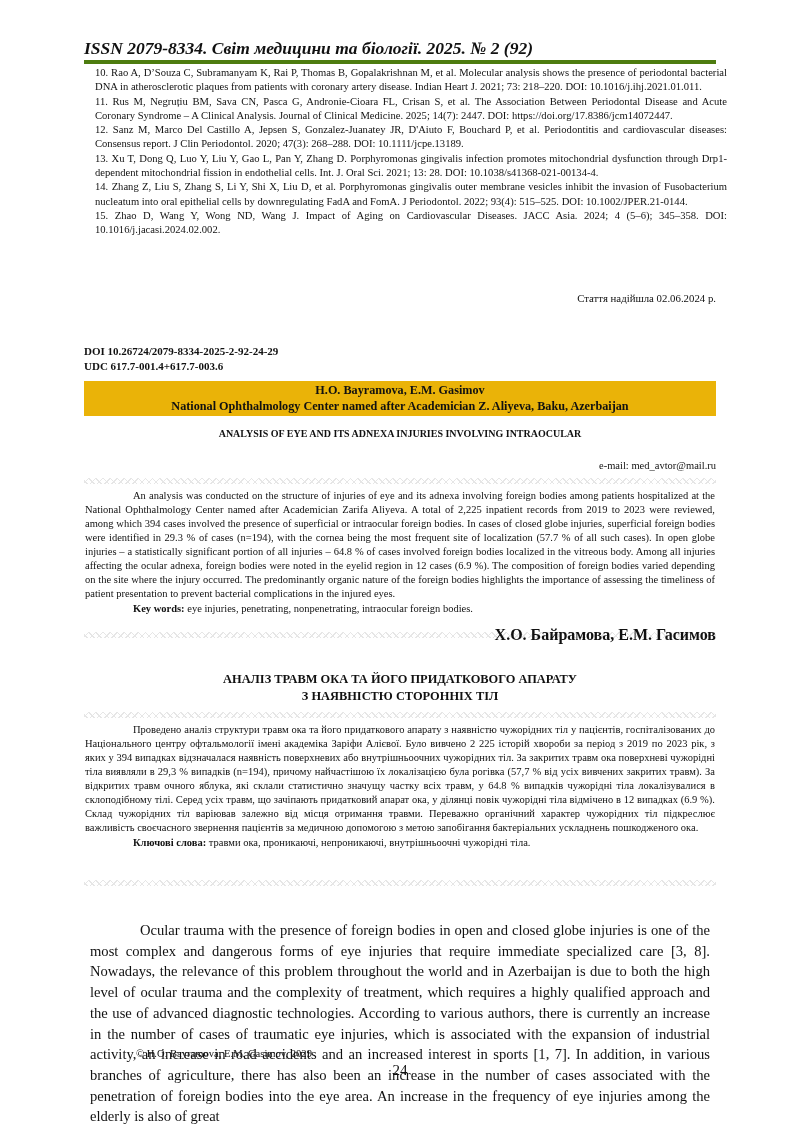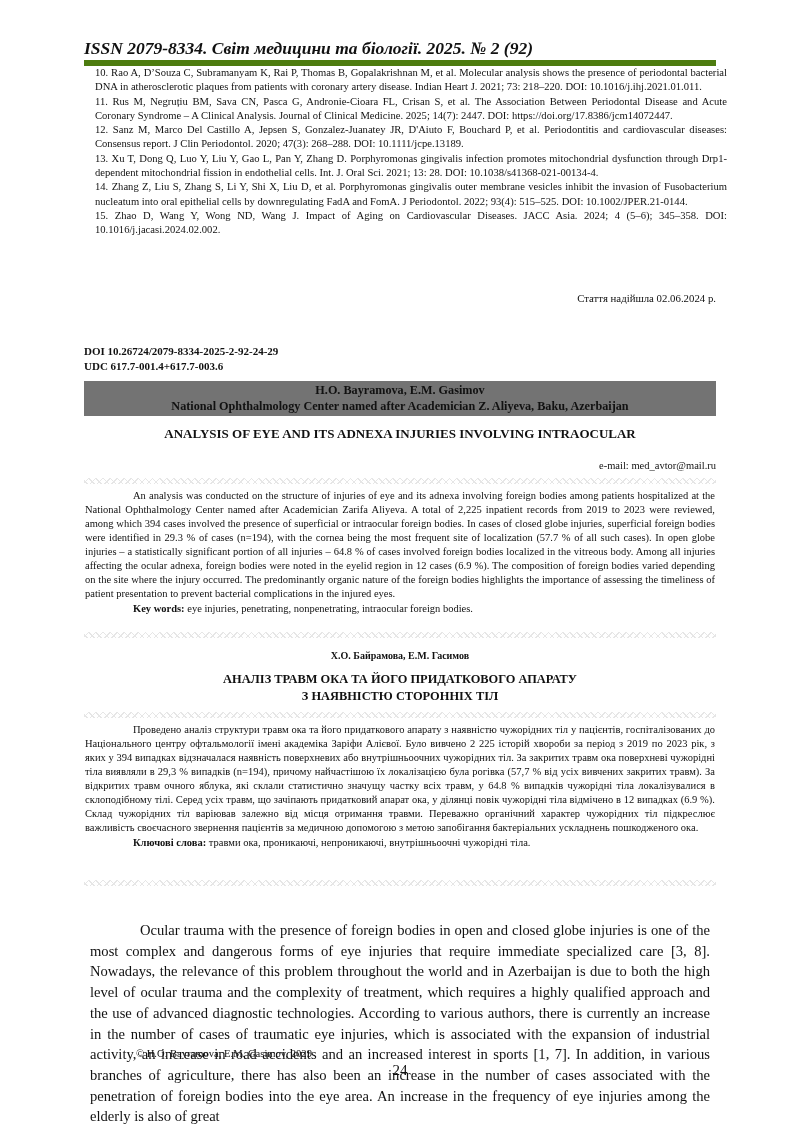--- a/index.html
+++ b/index.html
@@ -1,41 +1,41 @@
 <!DOCTYPE html>
 <html><head>
 <meta charset="utf-8">
 <style>
   html, body { margin: 0; padding: 0; background: #ffffff; }
   body { width: 800px; height: 1131px; position: relative; overflow: hidden;
          font-family: "Liberation Serif", serif; color: #111; }
   .page { position: absolute; left: 84px; top: 0; width: 632px; }
   .journal-header { position: absolute; top: 37px; left: 0; width: 632px;
          font-size: 17.5px; font-weight: bold; font-style: italic; line-height: 22px;
-         border-bottom: 6px solid #4d7c0f; padding-bottom: 1px; white-space: nowrap; }
+         border-bottom: 4px solid #4d7c0f; padding-bottom: 1px; white-space: nowrap; }
   .refs { position: absolute; top: 66px; left: 0; width: 632px; font-size: 10.6px; line-height: 14.3px;
           text-align: justify; margin-left: 11px; }
   .refs p { margin: 0; }
   .received { position: absolute; top: 292px; right: 0; font-size: 10.8px; }
   .doi { position: absolute; top: 344px; left: 0; font-size: 11px; font-weight: bold; line-height: 14.5px; }
-  .author-band { position: absolute; top: 381px; left: 0; width: 632px; background: #737373;
+  .author-band { position: absolute; top: 381px; left: 0; width: 632px; background: #eab308;
           text-align: center; font-weight: bold; font-size: 12.2px; line-height: 16px; padding: 1px 0 2px; }
   .title-en { position: absolute; top: 425px; left: 0; width: 632px; text-align: center; font-weight: bold;
-          font-size: 13px; line-height: 17px; }
+          font-size: 10px; line-height: 17px; }
   .email { position: absolute; top: 460px; right: 0; font-size: 10.5px; }
   .wavy { position: absolute; left: 0; width: 632px; height: 6px;
           background:
             repeating-linear-gradient(45deg, transparent 0 2px, #e6e6e6 2px 3px, transparent 3px 5px),
             repeating-linear-gradient(-45deg, transparent 0 2px, #e6e6e6 2px 3px, transparent 3px 5px); }
   .abstract { position: absolute; left: 0; width: 632px; font-size: 10.5px; line-height: 14px; text-align: justify; }
   .abstract p { margin: 1px; text-indent: 48px; }
   .kw { text-indent: 48px; }
   .kw b { font-weight: bold; }
-  .authors-ua { position: absolute; top: 650px; left: 0; width: 632px; text-align: center; font-weight: bold;
-          font-size: 10px; }
+  .authors-ua { position: absolute; top: 626px; left: 0; width: 632px; text-align: right; font-weight: bold;
+          font-size: 16px; }
   .title-ua { position: absolute; top: 671px; left: 0; width: 632px; text-align: center; font-weight: bold;
           font-size: 12.4px; line-height: 17px; }
   .body-text { position: absolute; top: 914px; left: 0; width: 632px; font-size: 14.6px; line-height: 20.7px;
           text-align: justify; }
   .body-text p { margin: 6px; text-indent: 50px; }
   .copyright { position: absolute; top: 1048px; left: 52px; font-size: 10.6px; }
   .page-num { position: absolute; top: 1062px; left: 0; width: 632px; text-align: center; font-size: 15px; }
 </style>
 </head>
 <body>

